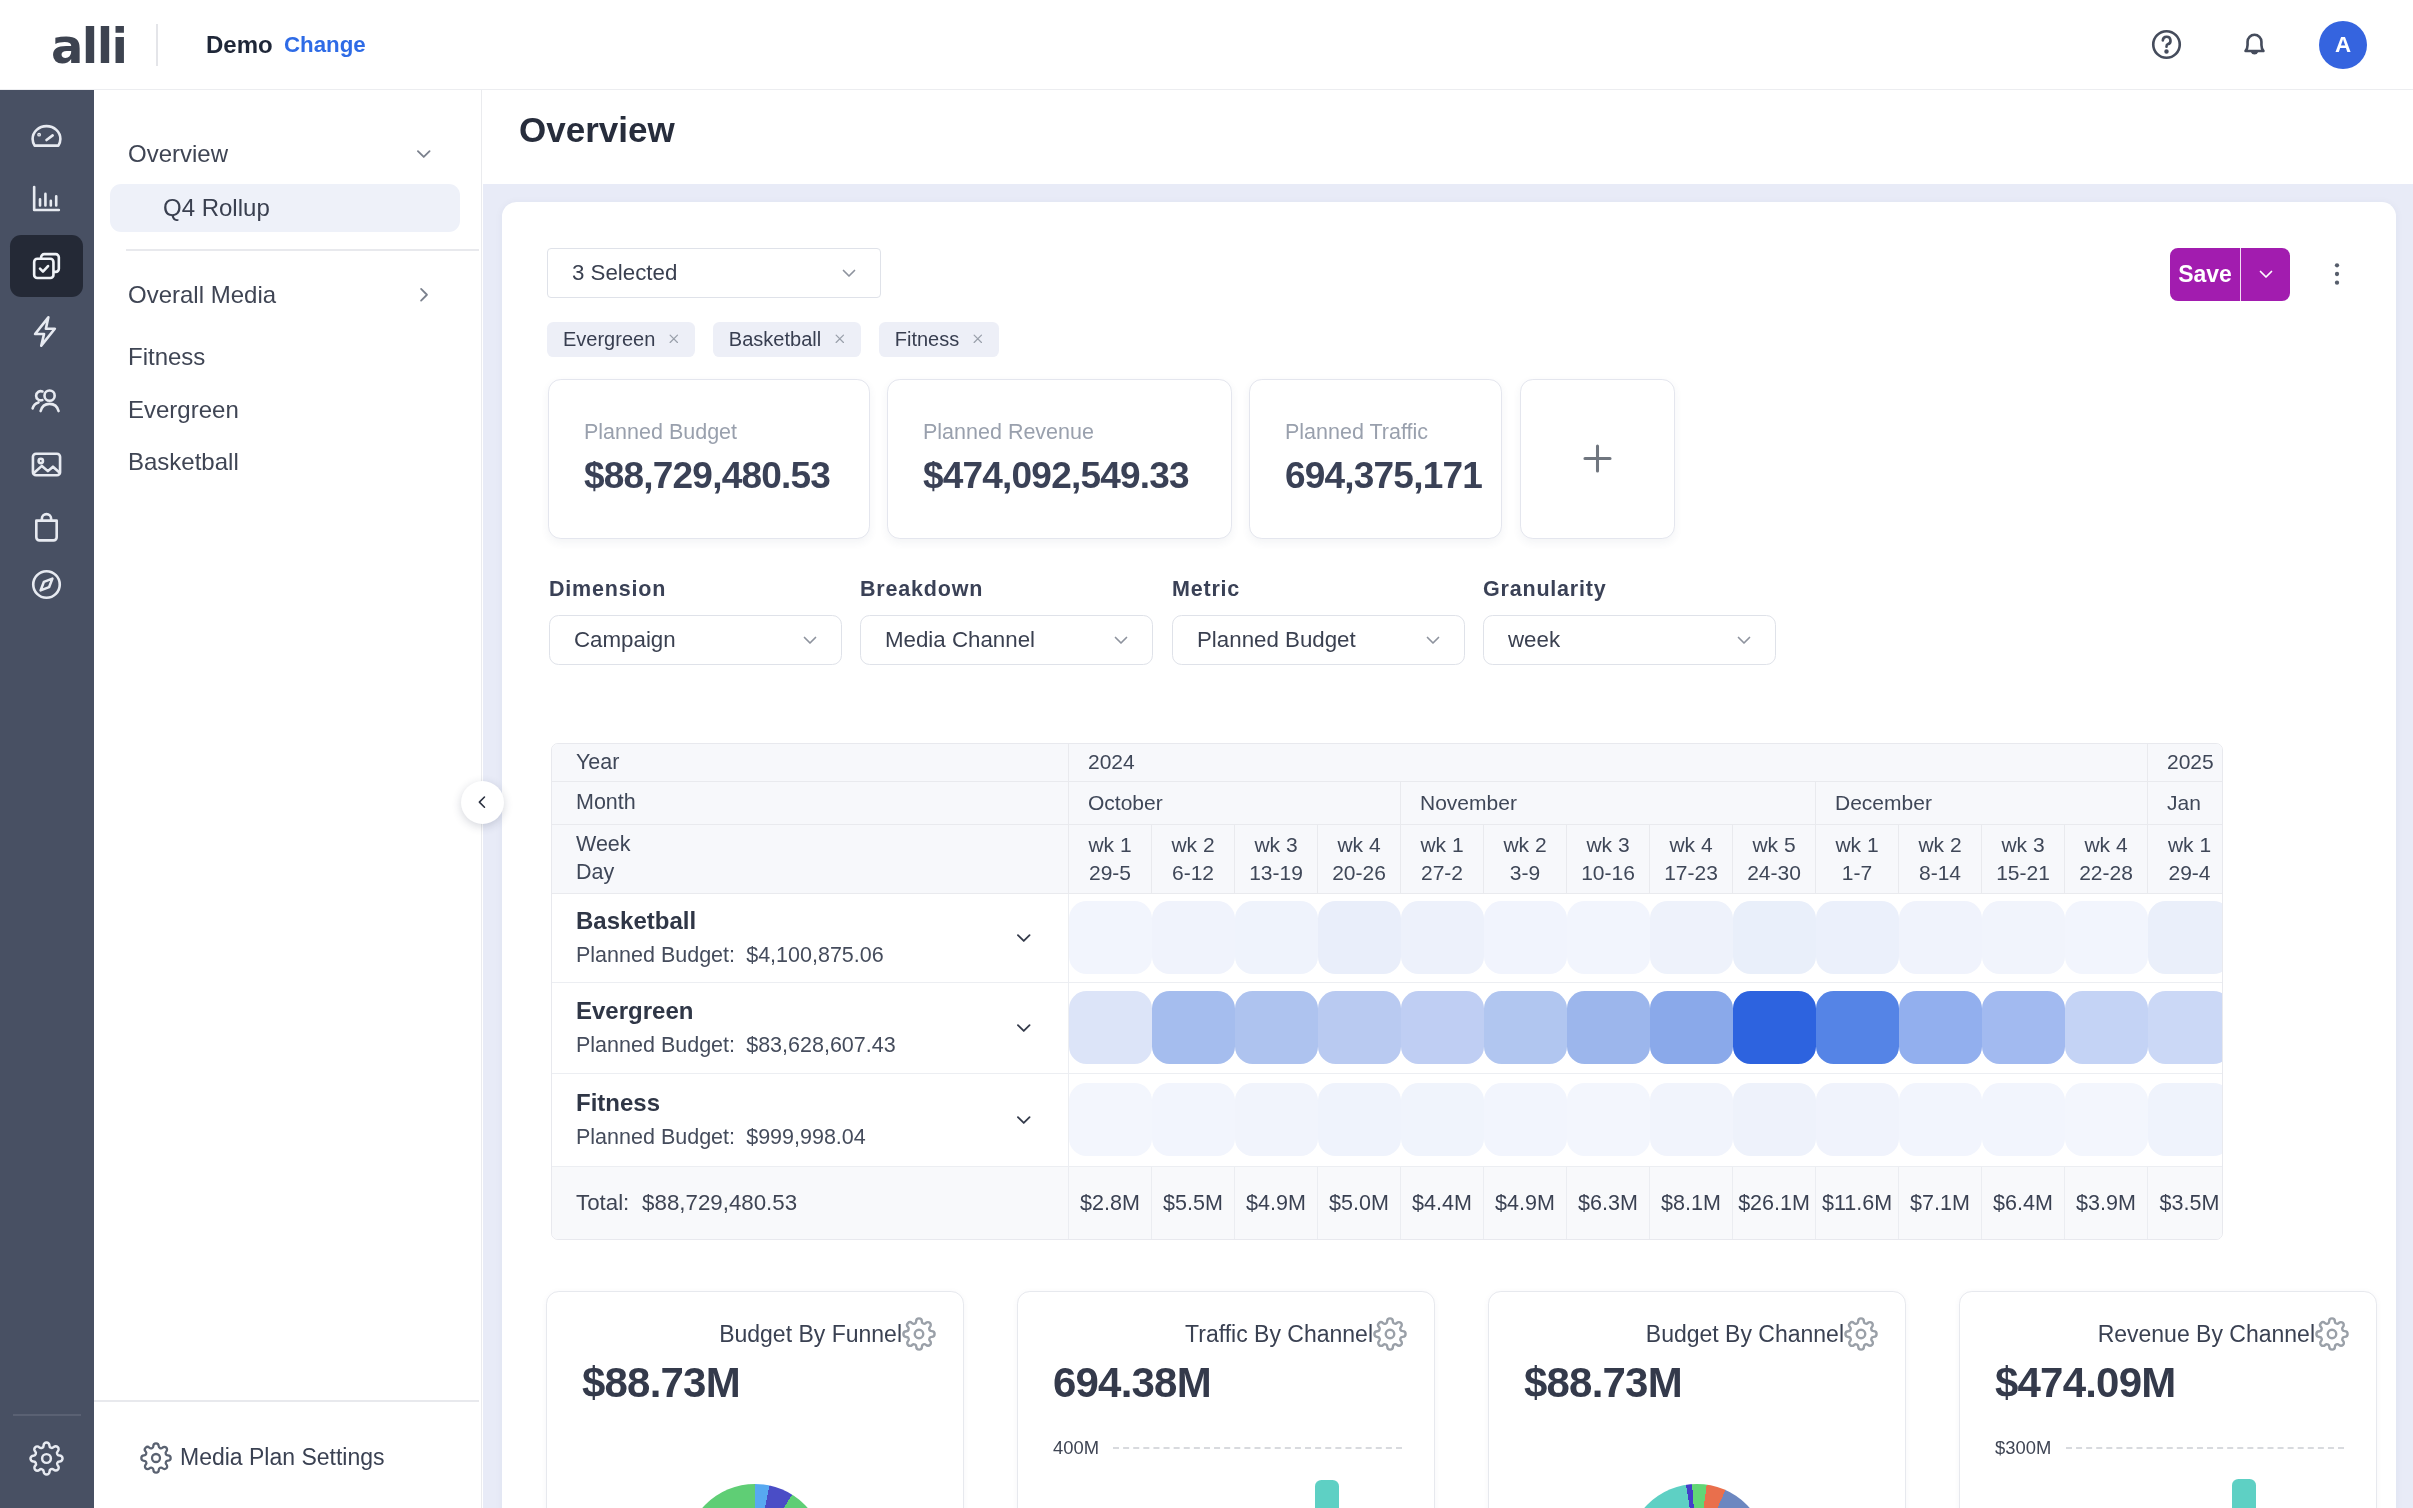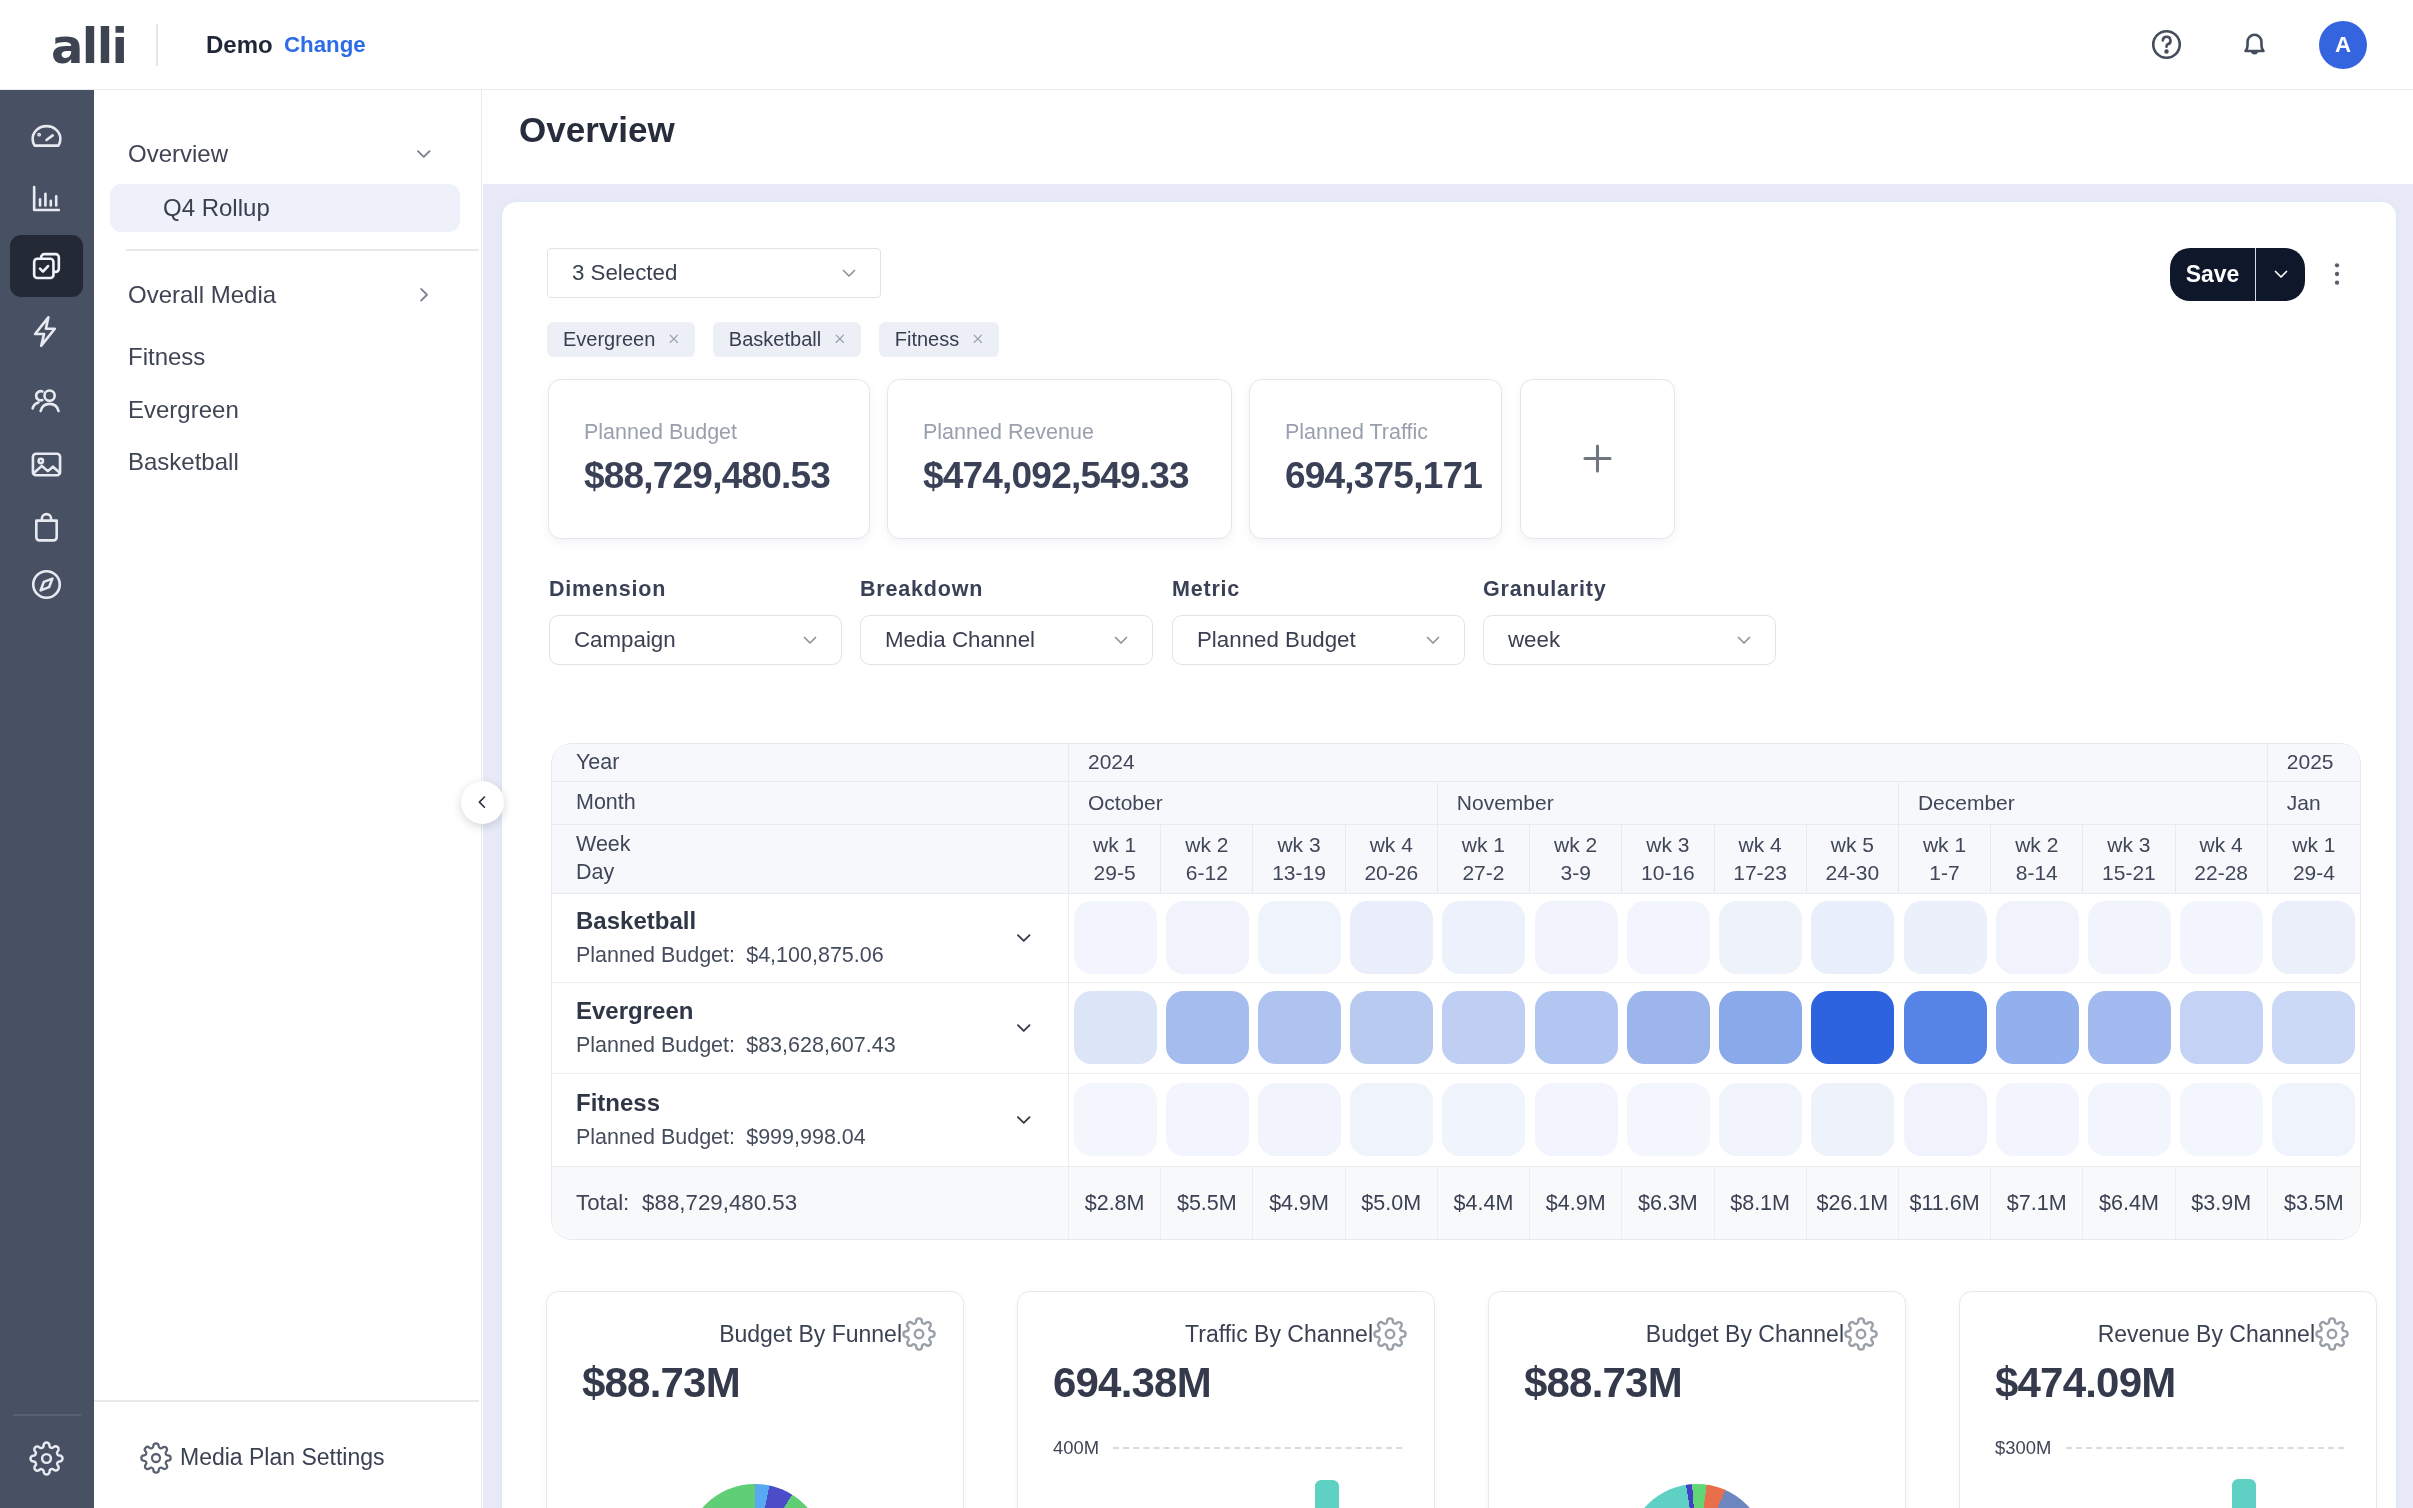--- a/index.html
+++ b/index.html
@@ -57,22 +57,22 @@
   .canvas{position:absolute;left:483px;top:184px;right:0;bottom:0;background:#e8ebf7}
   .board{position:absolute;left:19px;top:17.6px;width:1894px;height:1405px;background:#fff;
          border-radius:14.4px;box-shadow:0 1.6px 8px rgba(40,50,90,.05)}
 
   .select{position:absolute;display:flex;align-items:center;justify-content:space-between;
           border:1.6px solid #dfe2e9;border-radius:4px;background:#fff;box-sizing:border-box;
           padding:0 19px 0 24px;font-size:22.3px;color:#3a4050;cursor:pointer}
   .select .icon{width:24px;height:24px;color:#8e939e}
   .campaign-select{left:45px;top:46px;width:334px;height:50px}
 
-  .save-group{position:absolute;left:1668px;top:46px;width:135px;height:53px;display:flex;
-              background:#0f172a;border-radius:20px;overflow:hidden;cursor:pointer}
+  .save-group{position:absolute;left:1668px;top:46px;width:120px;height:53px;display:flex;
+              background:#a21caf;border-radius:8px;overflow:hidden;cursor:pointer}
   .save-main{flex:1;display:flex;align-items:center;justify-content:center;color:#fff;
              font-size:23px;font-weight:600}
   .save-arrow{width:49px;display:flex;align-items:center;justify-content:center;color:#fff;
               border-left:1.6px solid rgba(255,255,255,.85)}
   .save-arrow .icon{width:24px;height:24px}
   .kebab{position:absolute;left:1813px;top:51px;width:43px;height:43px;display:flex;align-items:center;
          justify-content:center;color:#565d6b;cursor:pointer}
   .kebab .icon{width:32px;height:32px}
 
   .chips{position:absolute;left:45px;top:120px;display:flex;gap:17.6px}
@@ -89,24 +89,24 @@
   .kpi-add .icon{width:43px;height:43px}
 
   .filter-group{position:absolute;top:375px}
   .filter-label{font-size:21.5px;font-weight:700;color:#3a4156;letter-spacing:0.8px}
   .filter-select{position:relative;margin-top:13.6px;width:293px;height:50px;border:1.6px solid #dfe2e9;
                  border-radius:9.6px;display:flex;align-items:center;justify-content:space-between;
                  padding:0 19px 0 24px;box-sizing:border-box;font-size:22.3px;color:#3a4050;cursor:pointer}
   .filter-select .icon{width:24px;height:24px;color:#8e939e}
 
   
-  .planner{position:absolute;left:49px;top:541px;width:1810px;height:497px;display:grid;
+  .planner{position:absolute;left:49px;top:541px;width:1672px;height:497px;display:grid;
            grid-template-columns:517px repeat(14,1fr);
            grid-template-rows:38px 43px 69px 89px 91px 93px 73px;
-           border:1.6px solid #e8e9ee;border-radius:21px;overflow:hidden;background:#fff;box-sizing:border-box}
+           border:1.6px solid #e8e9ee;border-radius:7px;overflow:hidden;background:#fff;box-sizing:border-box}
   .pc{display:flex;align-items:center;font-size:21px;color:#3f4758;box-sizing:border-box;min-width:0}
   .ph{background:#f7f8fb;border-bottom:1.6px solid #e9eaee;border-right:1.6px solid #e9eaee;padding-left:19px}
   .pl{padding-left:24px;font-size:21.5px}
   .pw{flex-direction:column;justify-content:center;align-items:center;padding-left:0;line-height:1.3;}
   .pwl{flex-direction:column;justify-content:center;align-items:flex-start;line-height:1.3}
   .prl{position:relative;border-right:1.6px solid #eceef2;border-bottom:1.6px solid #eceef2;
        display:flex;flex-direction:column;justify-content:center;padding-left:24px}
   .prl .row-name{font-size:24px;font-weight:600;color:#2f3646;margin-bottom:8px}
   .prl .row-sub{font-size:21.5px;color:#454c5c}
   .prl .row-sub b{font-weight:400;margin-left:11.2px}

